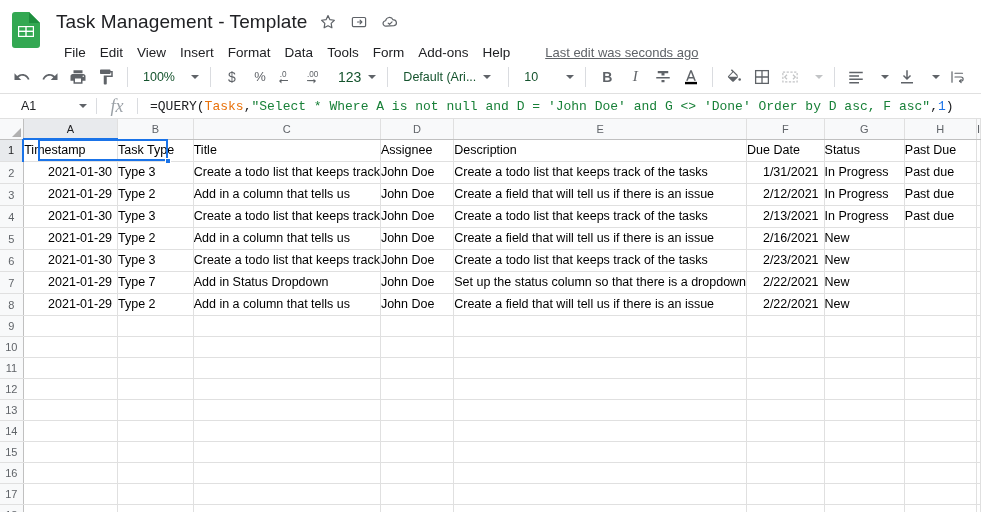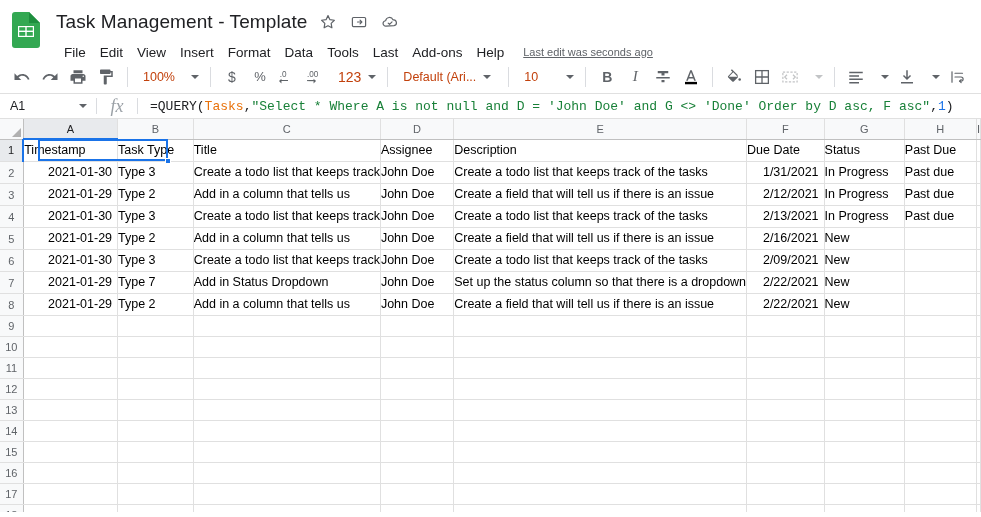--- a/index.html
+++ b/index.html
@@ -25,60 +25,60 @@
   .title-icons { display: flex; align-items: center; margin-left: 12px; gap: 13px; }
   .ticon { width: 18px; height: 18px; display: block; color: #5f6368; cursor: pointer; }
 
   
   .menubar { display: flex; align-items: center; height: 24px; margin-top: 4px; margin-left: 1px; }
   .menu-item {
     font-size: 13.5px; color: #202124; padding: 2px 7px; cursor: pointer;
     white-space: nowrap; border-radius: 4px;
   }
   .last-edit {
-    font-size: 11px; color: #5f6368; margin-left: 12px;
+    font-size: 13px; color: #5f6368; margin-left: 28px;
     text-decoration: underline; white-space: nowrap; cursor: pointer;
   }
 
   
   .toolbar {
     height: 34px; display: flex; align-items: center;
     padding: 0 8px; border-bottom: 1px solid #e0e0e0;
     background: #fff; gap: 0px;
   }
   .tb-btn {
     width: 28px; height: 28px; display: flex; align-items: center; justify-content: center;
     color: #5f6368; border-radius: 4px; cursor: pointer; flex: none;
   }
   .tb-btn svg { display: block; }
   .tb-sep { width: 1px; height: 20px; background: #dadce0; margin: 0 7px; flex: none; }
   .tb-drop {
     height: 26px; display: flex; align-items: center; padding: 0 4px 0 8px;
-    border-radius: 4px; cursor: pointer; color: #c2410c; font-size: 12.5px; flex: none;
+    border-radius: 4px; cursor: pointer; color: #14532d; font-size: 12.5px; flex: none;
   }
   .caret {
     width: 0; height: 0; border-left: 4px solid transparent; border-right: 4px solid transparent;
     border-top: 4px solid #5f6368; margin-left: 7px; flex: none;
   }
   .zoom-box { width: 68px; justify-content: space-between; }
   .fmt123 { font-size: 14px; }
   .font-box { width: 106px; }
   .size-box { width: 62px; justify-content: space-between; }
   .tb-txt { font-size: 14px; color: #5f6368; font-weight: 700; }
   .tb-txt.ital { font-style: italic; font-weight: 400; font-family: "Liberation Serif", serif; font-size:15px;}
   .disabled { opacity: 0.38; pointer-events: none; }
 
   
   .formulabar {
     height: 25px; display: flex; align-items: center;
     border-bottom: 1px solid #e0e0e0; background: #fff;
   }
   .namebox {
     width: 96px; height: 100%; display: flex; align-items: center;
-    padding-left: 10px; font-size: 12.5px; color: #202124; flex: none; cursor: pointer;
+    padding-left: 21px; font-size: 12.5px; color: #202124; flex: none; cursor: pointer;
   }
   .namebox .caret { margin-left: auto; margin-right: 9px; }
   .vsep { width: 1px; height: 16px; background: #dadce0; flex: none; }
   .fx {
     width: 40px; display: flex; align-items: center; justify-content: center;
     font-family: "Liberation Serif", serif; font-style: italic;
     font-size: 18px; color: #9aa0a6; flex: none;
   }
   .formula-input {
     flex: 1; height: 100%; display: flex; align-items: center;
@@ -169,21 +169,21 @@
     </div>
 
     <div class="menubar">
       <div class="menu-item">File</div>
       <div class="menu-item">Edit</div>
       <div class="menu-item">View</div>
       <div class="menu-item">Insert</div>
       <div class="menu-item">Format</div>
       <div class="menu-item">Data</div>
       <div class="menu-item">Tools</div>
-      <div class="menu-item">Last</div>
+      <div class="menu-item">Form</div>
       <div class="menu-item">Add-ons</div>
       <div class="menu-item">Help</div>
       <div class="last-edit">Last edit was seconds ago</div>
     </div>
   </div>
 </div>
 
 <div class="toolbar">
 
   <div class="tb-btn">
@@ -440,21 +440,21 @@
           <td class="cell"><span></span></td>
           <td class="cell"><span></span></td>
         </tr>
         <tr>
           <td class="rowhead"><span>6</span></td>
           <td class="cell num"><span>2021-01-30</span></td>
           <td class="cell"><span>Type 3</span></td>
           <td class="cell"><span>Create a todo list that keeps track</span></td>
           <td class="cell"><span>John Doe</span></td>
           <td class="cell"><span>Create a todo list that keeps track of the tasks</span></td>
-          <td class="cell num"><span>2/09/2021</span></td>
+          <td class="cell num"><span>2/23/2021</span></td>
           <td class="cell"><span>New</span></td>
           <td class="cell"><span></span></td>
           <td class="cell"><span></span></td>
         </tr>
         <tr>
           <td class="rowhead"><span>7</span></td>
           <td class="cell num"><span>2021-01-29</span></td>
           <td class="cell"><span>Type 7</span></td>
           <td class="cell"><span>Add in Status Dropdown</span></td>
           <td class="cell"><span>John Doe</span></td>

